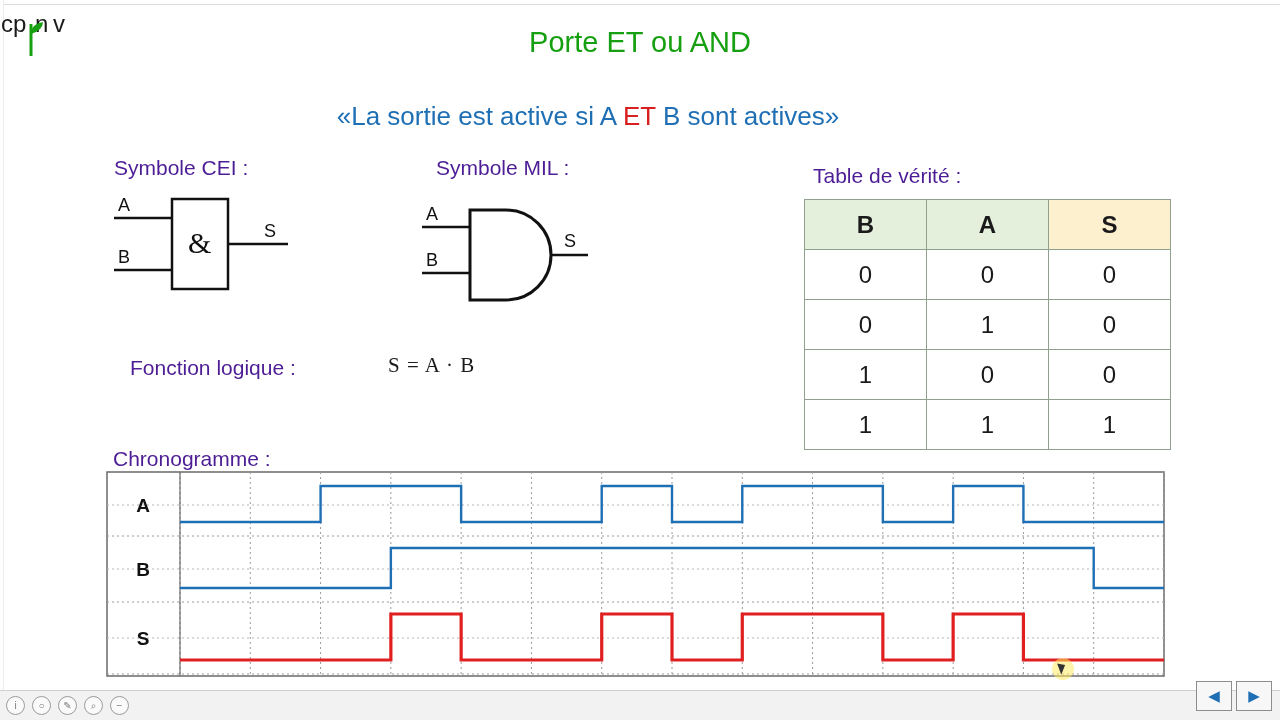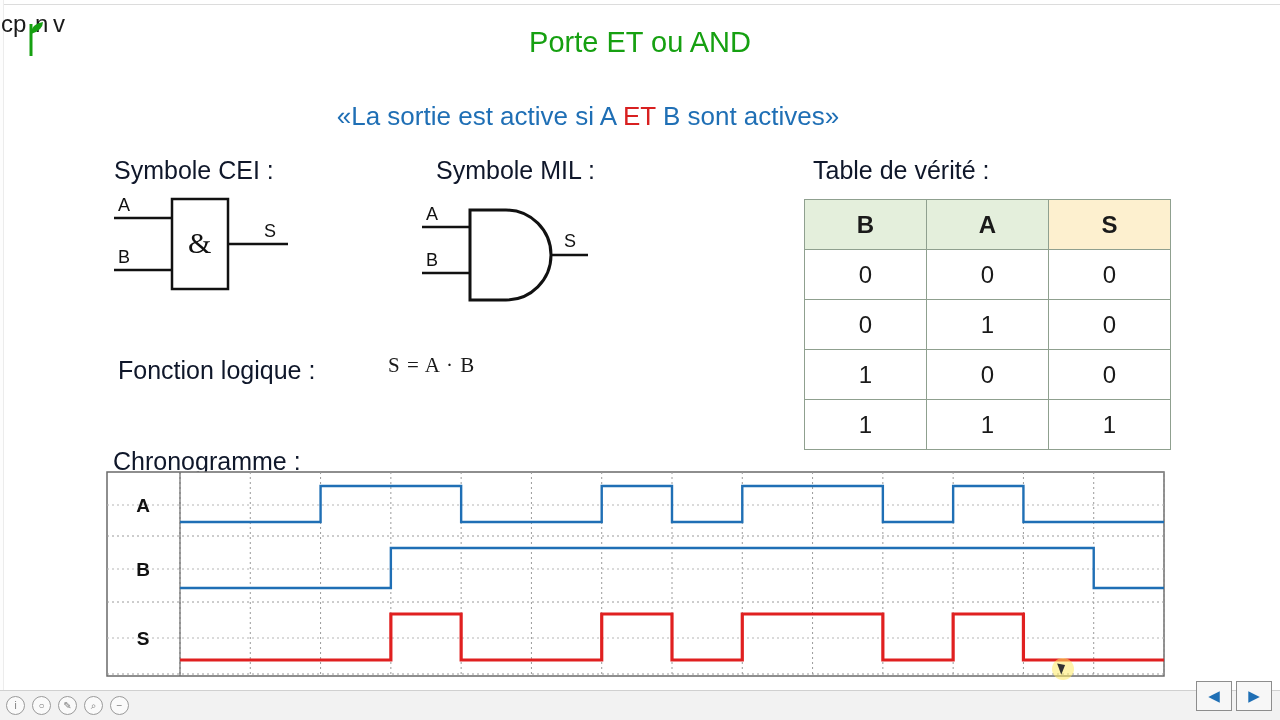--- a/index.html
+++ b/index.html
@@ -43,28 +43,28 @@
     width: 1176px;
     text-align: center;
     font-size: 26px;
     color: #1f6fb5;
   }
   .subtitle .hl { color: #d82020; }
 
   
   .sec-head {
     position: absolute;
-    font-size: 25px;
-    color: #0f172a;
+    font-size: 21px;
+    color: #4c1d95;
     white-space: nowrap;
   }
   #h-cei  { left: 114px; top: 156px; }
   #h-mil  { left: 436px; top: 156px; }
-  #h-tab  { left: 813px; top: 156px; }
-  #h-fonc { left: 118px; top: 356px; }
+  #h-tab  { left: 813px; top: 164px; }
+  #h-fonc { left: 130px; top: 356px; }
   #h-chro { left: 113px; top: 447px; }
 
   
   .formula {
     position: absolute;
     left: 388px;
     top: 353px;
     font-family: "Liberation Serif", serif;
     font-size: 21px;
     letter-spacing: 1px;

